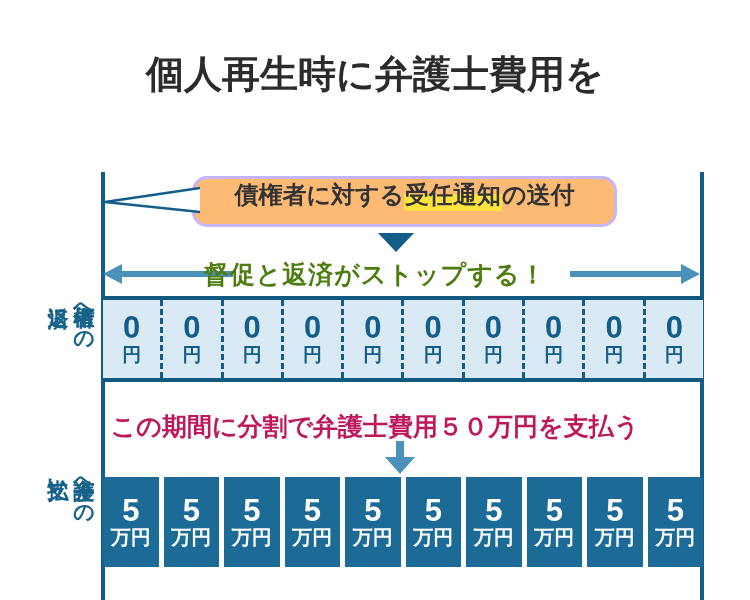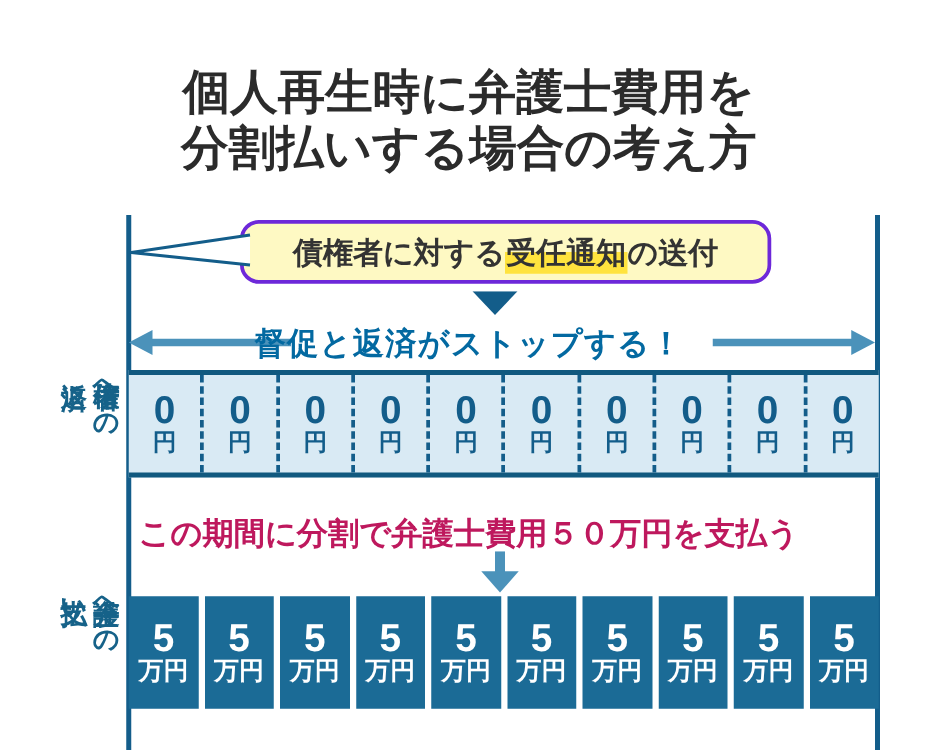--- a/index.html
+++ b/index.html
@@ -13,34 +13,34 @@
     position:absolute;left:0;right:0;top:18px;text-align:center;
     font-size:38px;font-weight:900;line-height:45px;color:#2b2b2b;letter-spacing:0px;
   }
   
   .vline{position:absolute;top:138px;width:4px;height:445px;background:#135d8a;}
   .vline.left{left:101px;}
   .vline.right{left:700px;}
   
   .callout{
     position:absolute;left:192px;top:142px;width:425px;height:51px;
-    background:#fef9c3;border:3px solid #6d28d9;border-radius:15px;
-    display:flex;align-items:center;justify-content:center;
+    background:#fdba74;border:3px solid #c4b5fd;border-radius:15px;
+    display:flex;justify-content:center;
     font-size:24px;font-weight:600;color:#333333;z-index:2;box-sizing:border-box;
   }
   .callout .hl{
     background:linear-gradient(to bottom, transparent 42%, #ffe33e 42%);
     padding:0 1px 3px 1px;
   }
   .callout-tail{position:absolute;left:101px;top:149px;z-index:3;}
   .tri-down{position:absolute;left:377px;top:199px;}
   
   .stop-text{
     position:absolute;left:0;right:0;top:224px;text-align:center;
-    font-size:25px;font-weight:600;color:#0369a1;letter-spacing:1px;
+    font-size:25px;font-weight:600;color:#4d7c0f;letter-spacing:1px;
   }
   .h-arrow{position:absolute;top:230px;}
   .h-arrow.left{left:103px;}
   .h-arrow.right{left:570px;}
   
   .row{position:absolute;left:103px;width:600px;display:flex;box-sizing:border-box;}
   .row.light{
     top:262px;height:86px;background:#d9eaf4;
     border-top:4px solid #11597f;border-bottom:4px solid #11597f;
   }
@@ -74,21 +74,20 @@
   .side-label.creditor{top:255px;}
   .side-label.lawyer{top:429px;}
 </style>
 </head>
 <body>
 
 <div class="canvas">
 
   <div class="title">
     <div>個人再生時に弁護士費用を</div>
-    <div>分割払いする場合の考え方</div>
   </div>
 
   <div class="vline left"></div>
   <div class="vline right"></div>
 
   <div class="callout">
     <span><span>債権者に対する</span><span class="hl">受任通知</span><span>の送付</span></span>
   </div>
   <svg class="callout-tail" width="100" height="36" viewBox="0 0 100 36">
     <path d="M99,5 L4,19 L99,29" fill="#ffffff" stroke="#135d8a" stroke-width="2.5" stroke-linejoin="round"></path>

